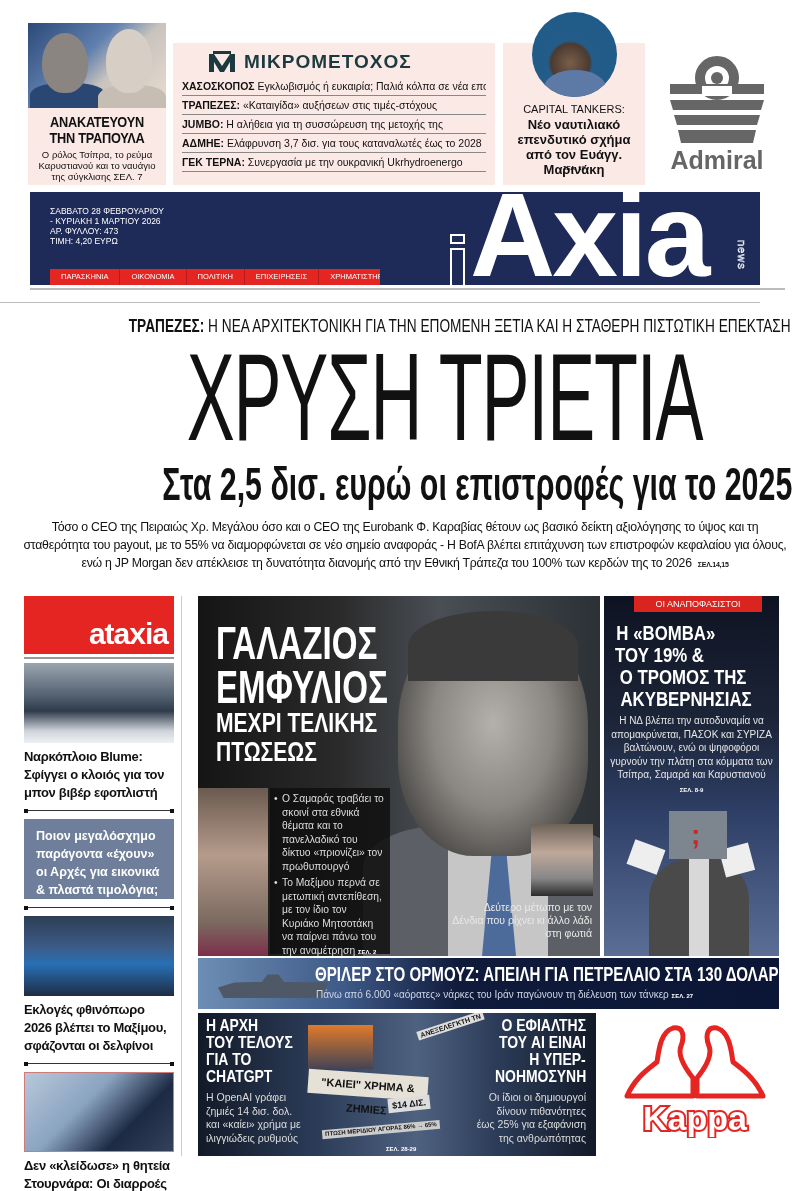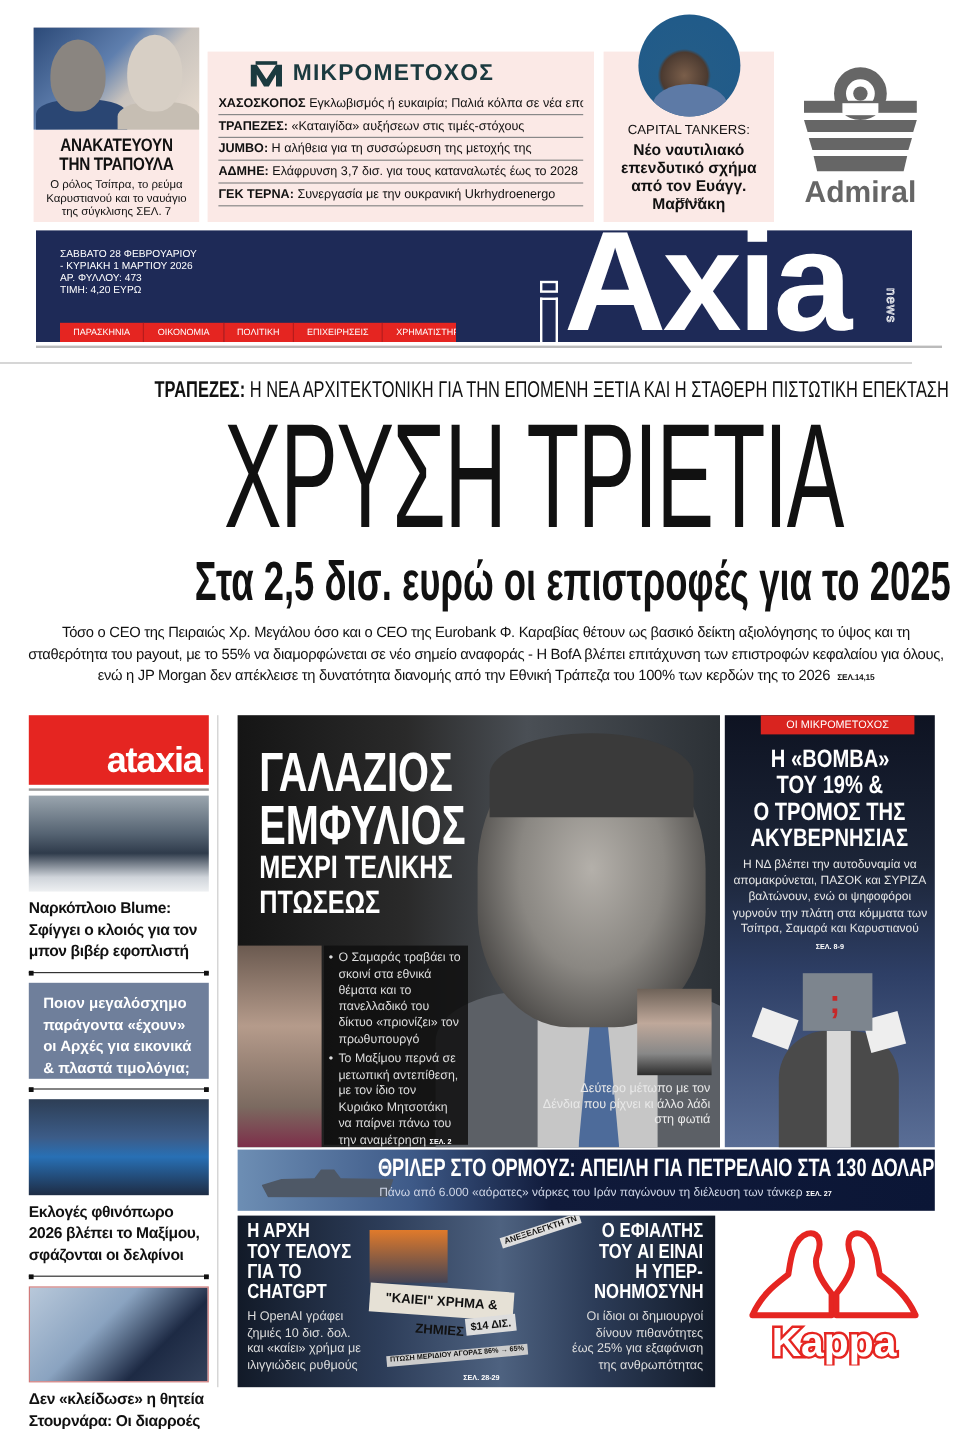--- a/index.html
+++ b/index.html
@@ -78,21 +78,21 @@
 #feat .samaras{position:absolute;left:0;top:192px;width:70px;height:168px;background:linear-gradient(180deg,#6b5a50,#b59b8b 40%,#7b6a60 80%,#7d2f4a)}
 #feat .bullets{position:absolute;left:72px;top:192px;width:120px;height:166px;background:rgba(15,15,15,.85);color:#ddd;font-size:10.3px;line-height:13.5px;padding:4px 4px}
 #feat .bullets p{margin-bottom:3px;padding-left:8px;position:relative}
 #feat .bullets p:before{content:"•";position:absolute;left:0}
 #feat .bullets .pg{font-size:6px;font-weight:bold;color:#fff}
 #feat .dendias{position:absolute;left:333px;top:228px;width:62px;height:72px;background:linear-gradient(180deg,#6e6258,#bfa89a 40%,#888 75%,#2c2c2c)}
 #feat .dcap{position:absolute;right:8px;top:305px;width:140px;text-align:right;color:#e8e8e8;font-size:10.5px;line-height:13px}
 
 #right{left:604px;top:596px;width:175px;height:360px;background:linear-gradient(180deg,#0e1322 0%,#1c2538 35%,#2e3f66 60%,#5a6e96 100%);overflow:hidden}
 #right .tag{position:absolute;left:30px;top:0;width:128px;height:16px;background:#d9241f;color:#fff;font-size:9px;line-height:16px;text-align:center}
-#right .ttl{position:absolute;left:0;top:26px;width:175px;text-align:center;color:#fff;font-weight:bold;font-size:21px;line-height:22px}
+#right .ttl{position:absolute;left:0;top:26px;width:175px;text-align:left;color:#fff;font-weight:bold;font-size:21px;line-height:22px}
 #right .ttl span{display:inline-block;transform:scaleX(.8)}
 #right .txt{position:absolute;left:6px;top:118px;width:163px;text-align:center;color:#e6e6e6;font-size:10px;line-height:13.5px}
 #right .txt .pg{font-size:6px;font-weight:bold;color:#fff}
 #right .box{position:absolute;left:65px;top:215px;width:58px;height:48px;background:#7d858e}
 #right .box b{position:absolute;left:22px;top:8px;color:#c62828;font-size:28px}
 #right .body{position:absolute;left:45px;top:263px;width:100px;height:100px;background:#4a4a4a;border-radius:40% 40% 0 0}
 #right .shirt{position:absolute;left:85px;top:263px;width:20px;height:100px;background:#d8d8d8}
 #right .card1{position:absolute;left:26px;top:248px;width:32px;height:26px;background:#eee;transform:rotate(20deg)}
 #right .card2{position:absolute;left:118px;top:250px;width:30px;height:28px;background:#eee;transform:rotate(-15deg)}
 
@@ -242,21 +242,21 @@
   <div class="samaras"></div>
   <div class="bullets">
     <p>Ο Σαμαράς τραβάει το σκοινί στα εθνικά θέματα και το πανελλαδικό του δίκτυο «πριονίζει» τον πρωθυπουργό</p>
     <p><span>Το Μαξίμου περνά σε μετωπική αντεπίθεση, με τον ίδιο τον Κυριάκο Μητσοτάκη να παίρνει πάνω του την αναμέτρηση</span> <span class="pg">ΣΕΛ. 2</span></p>
   </div>
   <div class="dendias"></div>
   <div class="dcap">Δεύτερο μέτωπο με τον Δένδια που ρίχνει κι άλλο λάδι στη φωτιά</div>
 </div>
 
 <div id="right" class="abs">
-  <div class="tag">ΟΙ ΜΙΚΡΟΜΕΤΟΧΟΣ</div>
+  <div class="tag">ΟΙ ΑΝΑΠΟΦΑΣΙΣΤΟΙ</div>
   <div class="ttl">
     <div><span>Η «ΒΟΜΒΑ»</span></div>
     <div><span>ΤΟΥ 19% &amp;</span></div>
     <div><span>Ο ΤΡΟΜΟΣ ΤΗΣ</span></div>
     <div><span>ΑΚΥΒΕΡΝΗΣΙΑΣ</span></div>
   </div>
   <div class="txt"><span>Η ΝΔ βλέπει την αυτοδυναμία να απομακρύνεται, ΠΑΣΟΚ και ΣΥΡΙΖΑ βαλτώνουν, ενώ οι ψηφοφόροι γυρνούν την πλάτη στα κόμματα των Τσίπρα, Σαμαρά και Καρυστιανού</span> <span class="pg">ΣΕΛ. 8-9</span></div>
   <div class="body"></div>
     <div class="shirt"></div>
   <div class="card1"></div>
@@ -273,21 +273,21 @@
 </div>
 
 <div id="ai" class="abs">
   <div class="burn"></div>
   <div class="lt">
     <div><span>Η ΑΡΧΗ</span></div>
     <div><span>ΤΟΥ ΤΕΛΟΥΣ</span></div>
     <div><span>ΓΙΑ ΤΟ</span></div>
     <div><span>CHATGPT</span></div>
   </div>
-  <div class="ls">Η OpenAI γράφει ζημιές 10 δισ. δολ. και «καίει» χρήμα με ιλιγγιώδεις ρυθμούς</div>
+  <div class="ls">Η OpenAI γράφει ζημιές 14 δισ. δολ. και «καίει» χρήμα με ιλιγγιώδεις ρυθμούς</div>
   <div class="paper">"ΚΑΙΕΙ" ΧΡΗΜΑ &amp; ΖΗΜΙΕΣ</div>
   <div class="amount">$14 ΔΙΣ.</div>
   <div class="stamp">ΑΝΕΞΕΛΕΓΚΤΗ ΤΝ</div>
   <div class="news">ΠΤΩΣΗ ΜΕΡΙΔΙΟΥ ΑΓΟΡΑΣ 86% → 65%</div>
   <div class="rt">
     <div><span>Ο ΕΦΙΑΛΤΗΣ</span></div>
     <div><span>ΤΟΥ AI ΕΙΝΑΙ</span></div>
     <div><span>Η ΥΠΕΡ-</span></div>
     <div><span>ΝΟΗΜΟΣΥΝΗ</span></div>
   </div>

